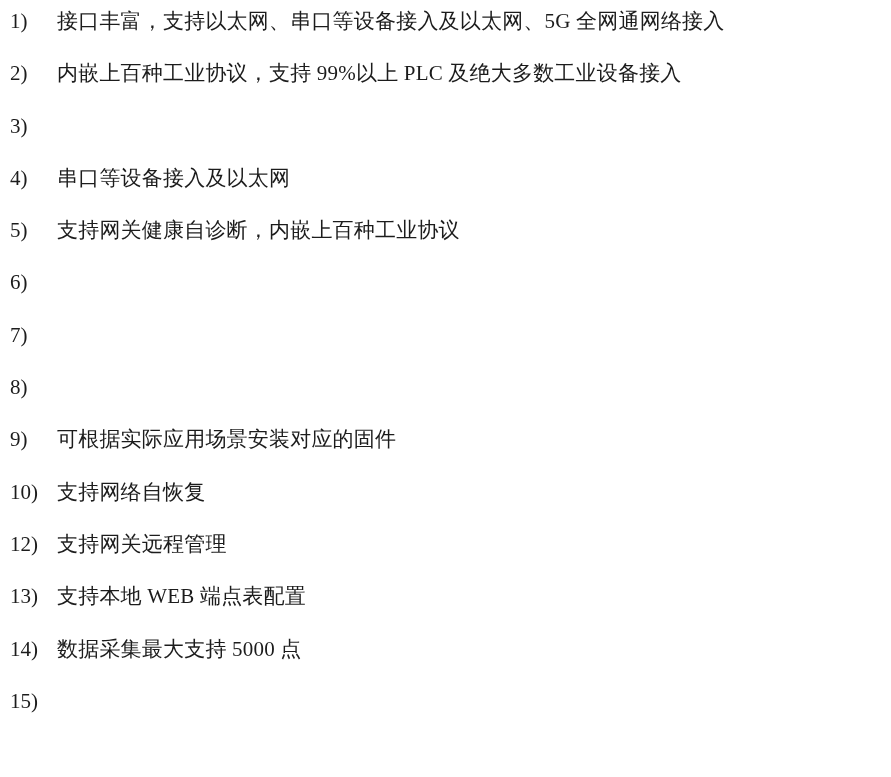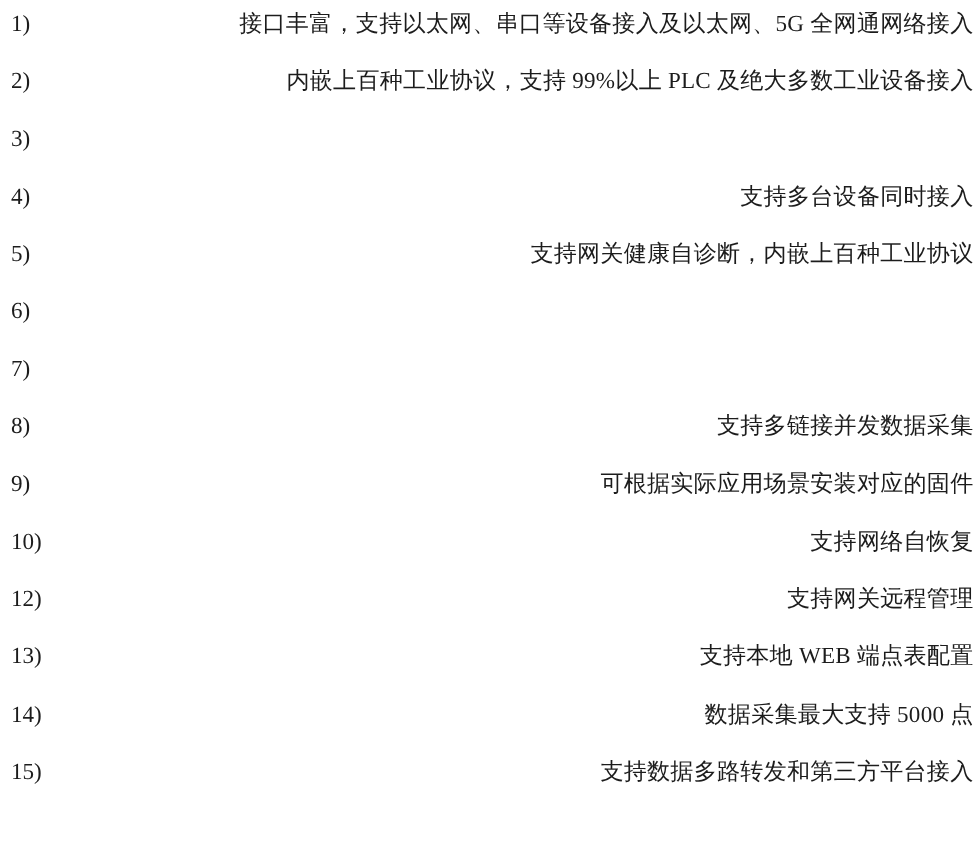--- a/index.html
+++ b/index.html
@@ -30,21 +30,20 @@
     line-height: 1.15;
     white-space: nowrap;
   }
   .num {
     flex: 0 0 47px;
     width: 47px;
   }
   .txt {
     flex: 1 1 auto;
     letter-spacing: 0.2px;
-    text-align: right;
   }
 </style>
 </head>
 <body>
 
 <div class="page">
   <div class="feature-list">
 
     <div class="row">
       <span class="num">1)</span>
@@ -55,39 +54,38 @@
       <span class="num">2)</span>
       <span class="txt">内嵌上百种工业协议，支持 99%以上 PLC 及绝大多数工业设备接入</span>
     </div>
 
     <div class="row">
       <span class="num">3)</span>
     </div>
 
     <div class="row">
       <span class="num">4)</span>
-      <span class="txt">支持多台设备同时接入</span>
+      <span class="txt">串口等设备接入及以太网</span>
     </div>
 
     <div class="row">
       <span class="num">5)</span>
       <span class="txt">支持网关健康自诊断，内嵌上百种工业协议</span>
     </div>
 
     <div class="row">
       <span class="num">6)</span>
     </div>
 
     <div class="row">
       <span class="num">7)</span>
     </div>
 
     <div class="row">
       <span class="num">8)</span>
-      <span class="txt">支持多链接并发数据采集</span>
     </div>
 
     <div class="row">
       <span class="num">9)</span>
       <span class="txt">可根据实际应用场景安装对应的固件</span>
     </div>
 
     <div class="row">
       <span class="num">10)</span>
       <span class="txt">支持网络自恢复</span>
@@ -104,17 +102,16 @@
       <span class="txt">支持本地 WEB 端点表配置</span>
     </div>
 
     <div class="row">
       <span class="num">14)</span>
       <span class="txt">数据采集最大支持 5000 点</span>
     </div>
 
     <div class="row">
       <span class="num">15)</span>
-      <span class="txt">支持数据多路转发和第三方平台接入</span>
     </div>
 
   </div>
 </div>
 
 </body></html>

